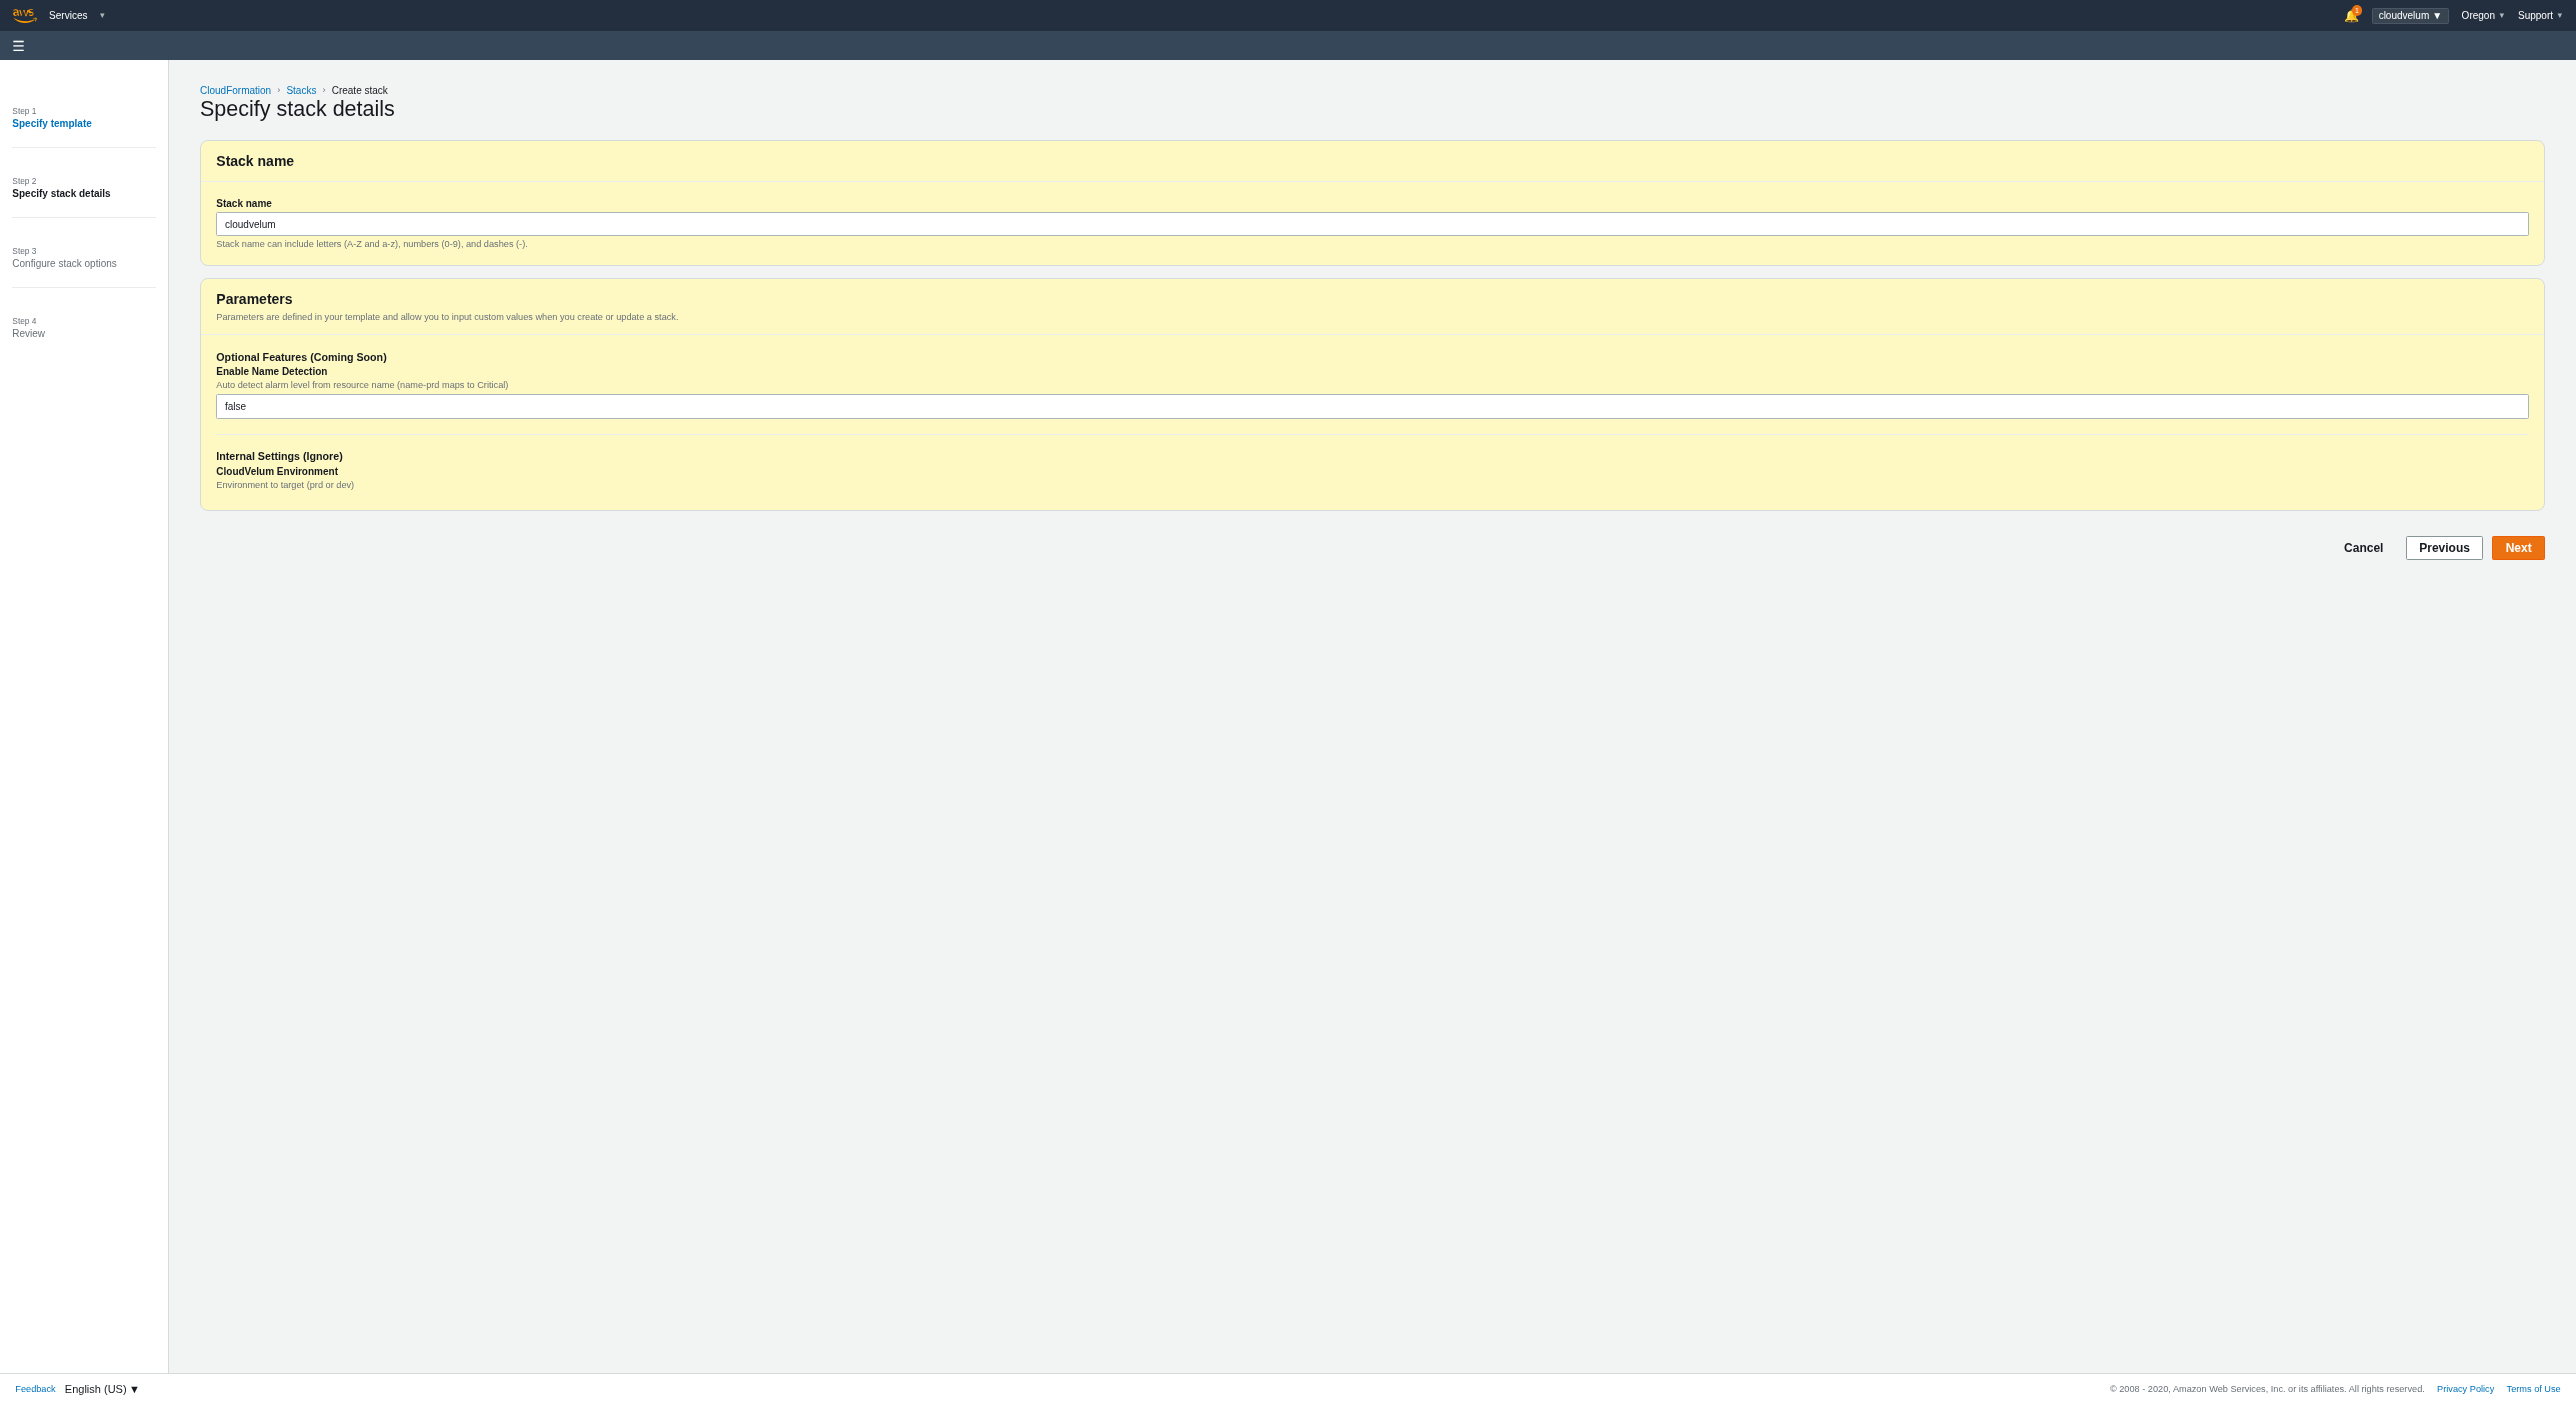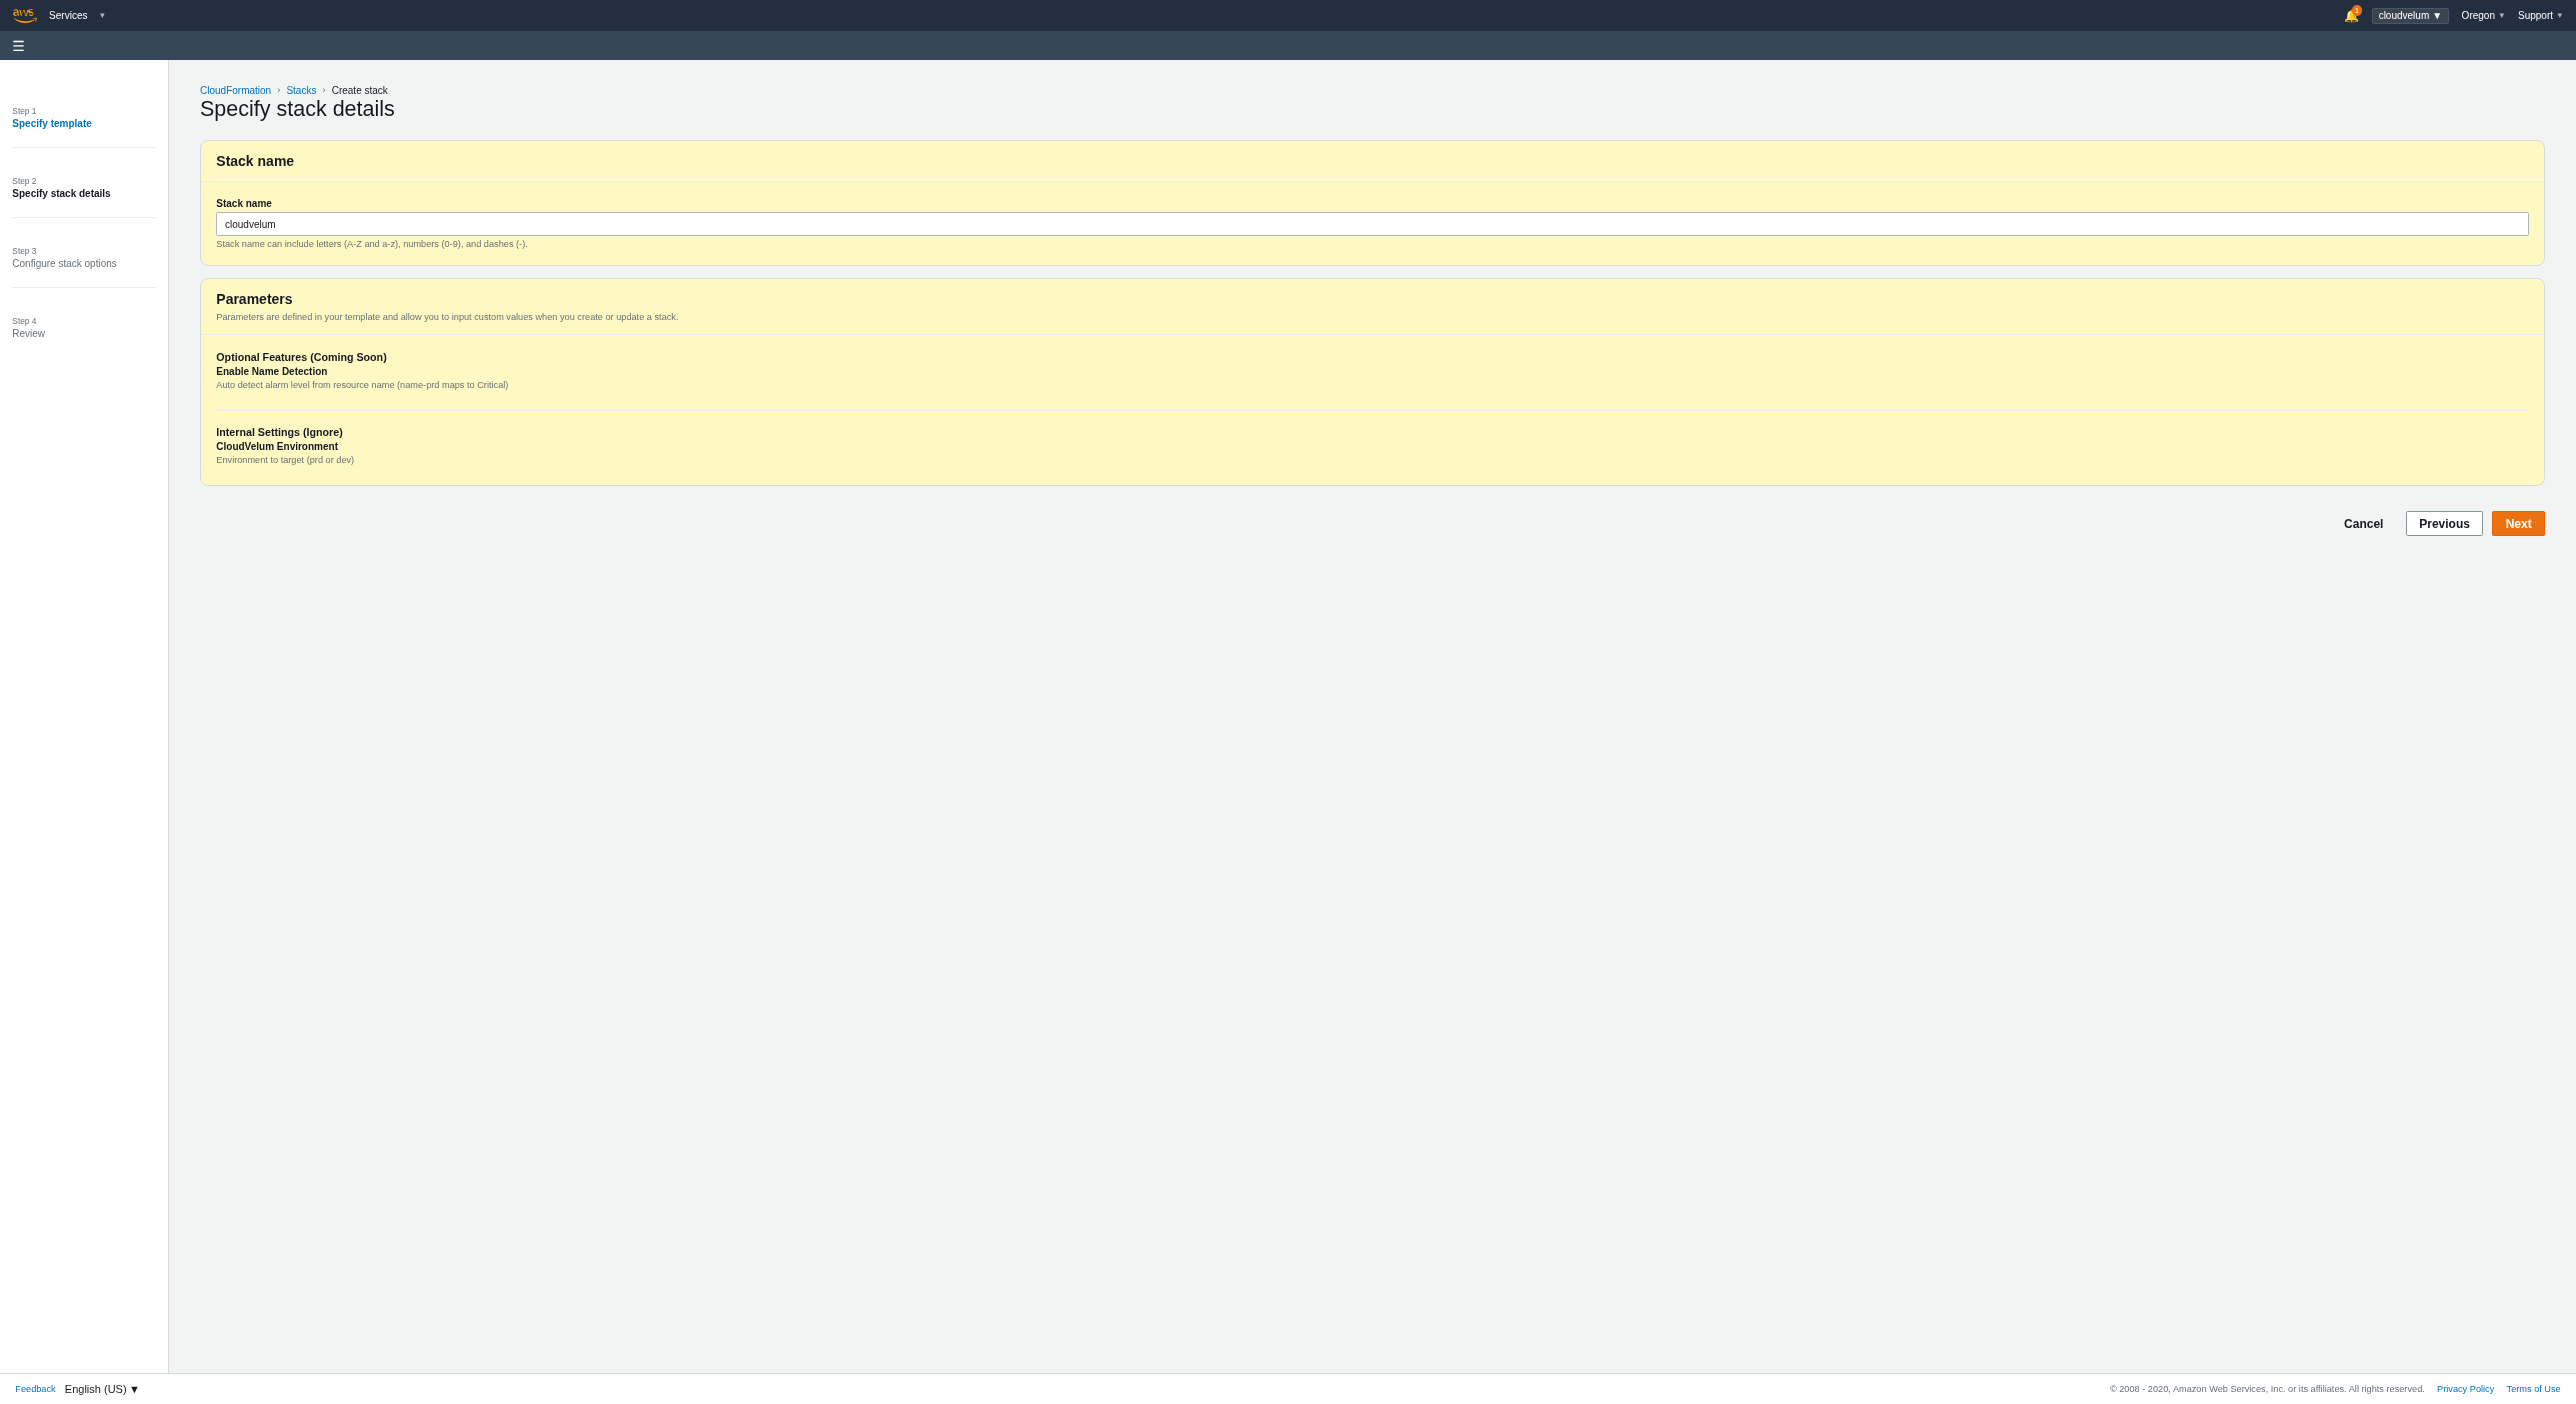--- a/index.html
+++ b/index.html
@@ -389,20 +389,21 @@
         <h2>Parameters</h2>
         <p style="font-size:9.2px;color:#687078;margin-top:4.6px;">Parameters are defined in your template and allow you to input custom values when you create or update a stack.</p>
       </div>
       <div class="card-body">
 
         <div class="section-group">
           <div class="section-title">Optional Features (Coming Soon)</div>
           <div class="form-group">
             <label class="form-label">Enable Name Detection</label>
             <div class="form-description">Auto detect alarm level from resource name (name-prd maps to Critical)</div>
+            <input class="form-input" type="text" value="false" style="">
           </div>
         </div>
 
         <div class="section-group">
           <div class="section-title">Internal Settings (Ignore)</div>
           <div class="form-group">
             <label class="form-label">CloudVelum Environment</label>
             <div class="form-description">Environment to target (prd or dev)</div>
           </div>
         </div>

